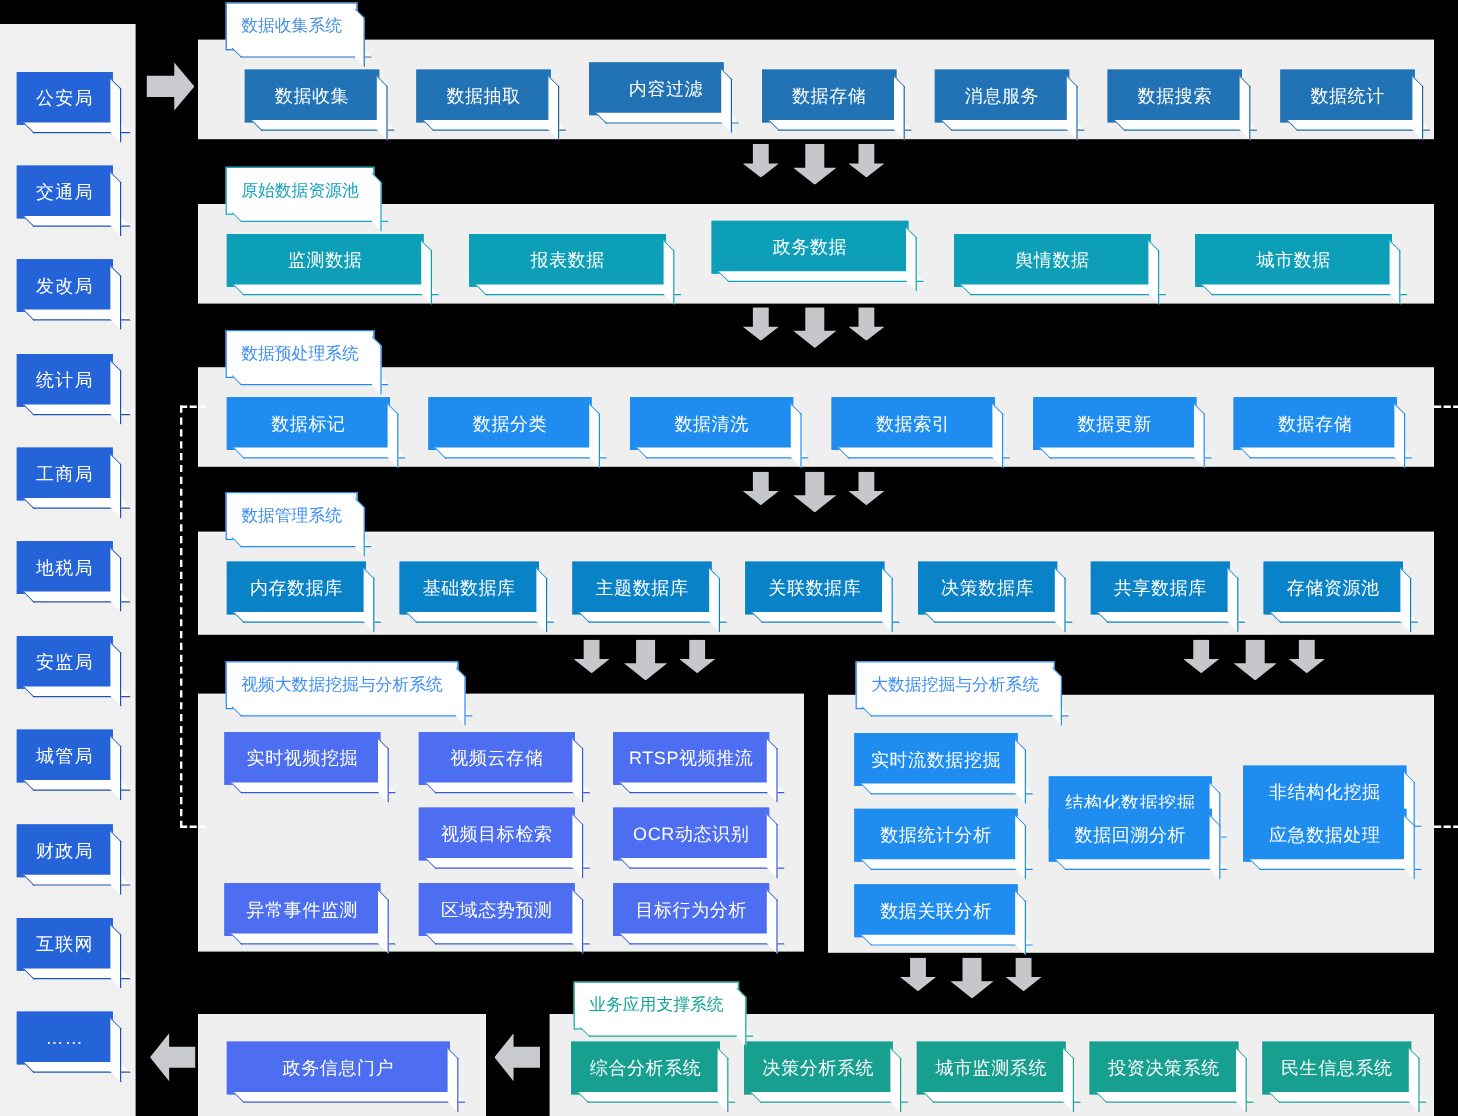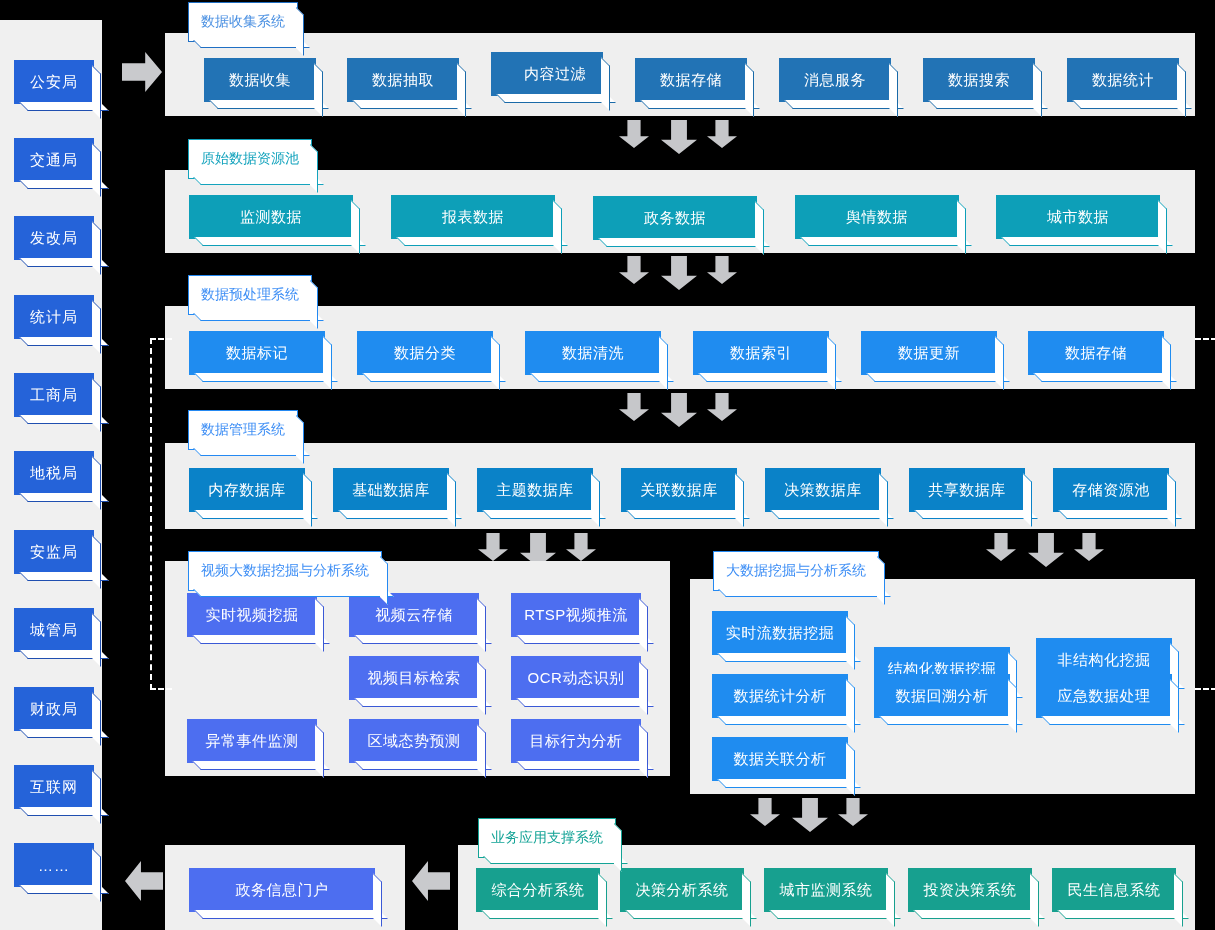--- a/index.html
+++ b/index.html
@@ -6,21 +6,21 @@
   html, body {
     width: 1215px; height: 930px;
     background: #000000;
     font-family: "Liberation Sans", "DejaVu Sans", sans-serif;
     overflow: hidden;
   }
   #stage { position: relative; width:1215px; height:930px; background:#000; }
 
   
   .sidebar {
-    position:absolute; left:0; top:20px; width:102px; height:910px;
+    position:absolute; left:0; top:20px; width:113px; height:910px;
     background:#f0f0f0;
   }
   .agency {
     position:absolute; left:14px; width:80px; height:44px;
     background:#2563d9;
     border:1px solid #2563d9;
     color:#ffffff; font-size:15px;
     display:flex; align-items:center; justify-content:center;
     letter-spacing:1px;
   }
@@ -181,21 +181,21 @@
   </div>
   <div class="panel-tab tab-blue" style="left:188px; top:2px;">数据收集系统</div>
 
   <div class="arrow-down" style="left:619px; top:120px; width:30px; height:28px;"></div>
   <div class="arrow-down" style="left:661px; top:120px; width:36px; height:34px;"></div>
   <div class="arrow-down" style="left:707px; top:120px; width:30px; height:28px;"></div>
 
   <div class="panel" style="left:165px; top:170px; width:1030px; height:83px;">
     <div class="node c-teal" style="left:24px;  top:25px; width:164px;">监测数据</div>
     <div class="node c-teal" style="left:226px; top:25px; width:164px;">报表数据</div>
-    <div class="node c-teal" style="left:428px; top:26px; width:164px;text-align:center;">政务数据</div>
+    <div class="node c-teal" style="left:428px; top:14px; width:164px;text-align:center;">政务数据</div>
     <div class="node c-teal" style="left:630px; top:25px; width:164px;">舆情数据</div>
     <div class="node c-teal" style="left:831px; top:25px; width:164px;">城市数据</div>
   </div>
   <div class="panel-tab tab-teal" style="left:188px; top:139px;">原始数据资源池</div>
 
   <div class="arrow-down" style="left:619px; top:256px; width:30px; height:28px;"></div>
   <div class="arrow-down" style="left:661px; top:256px; width:36px; height:34px;"></div>
   <div class="arrow-down" style="left:707px; top:256px; width:30px; height:28px;"></div>
 
   <div class="panel" style="left:165px; top:306px; width:1030px; height:83px;">
@@ -224,21 +224,21 @@
   <div class="panel-tab tab-brightblue" style="left:188px; top:410px;">数据管理系统</div>
 
   <div class="arrow-down" style="left:478px; top:533px; width:30px; height:28px;"></div>
   <div class="arrow-down" style="left:520px; top:533px; width:36px; height:34px;"></div>
   <div class="arrow-down" style="left:566px; top:533px; width:30px; height:28px;"></div>
 
   <div class="arrow-down" style="left:986px; top:533px; width:30px; height:28px;"></div>
   <div class="arrow-down" style="left:1028px; top:533px; width:36px; height:34px;"></div>
   <div class="arrow-down" style="left:1074px; top:533px; width:30px; height:28px;"></div>
 
-  <div class="panel" style="left:165px; top:561px; width:505px; height:215px;">
+  <div class="panel" style="left:165px; top:578px; width:505px; height:215px;">
     <div class="node c-peri" style="left:22px;  top:32px;  width:130px;">实时视频挖掘</div>
     <div class="node c-peri" style="left:184px; top:32px;  width:130px;">视频云存储</div>
     <div class="node c-peri" style="left:346px; top:32px;  width:130px;">RTSP视频推流</div>
     <div class="node c-peri" style="left:184px; top:95px;  width:130px;">视频目标检索</div>
     <div class="node c-peri" style="left:346px; top:95px;  width:130px;">OCR动态识别</div>
     <div class="node c-peri" style="left:22px;  top:158px; width:130px;">异常事件监测</div>
     <div class="node c-peri" style="left:184px; top:158px; width:130px;">区域态势预测</div>
     <div class="node c-peri" style="left:346px; top:158px; width:130px;">目标行为分析</div>
   </div>
   <div class="panel-tab tab-brightblue" style="left:188px; top:551px;">视频大数据挖掘与分析系统</div>

